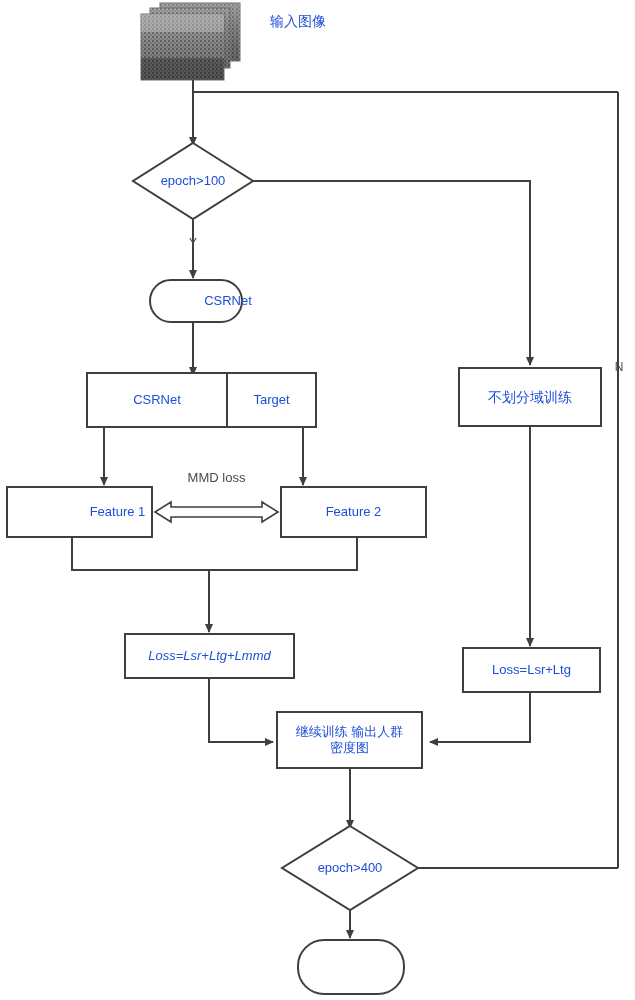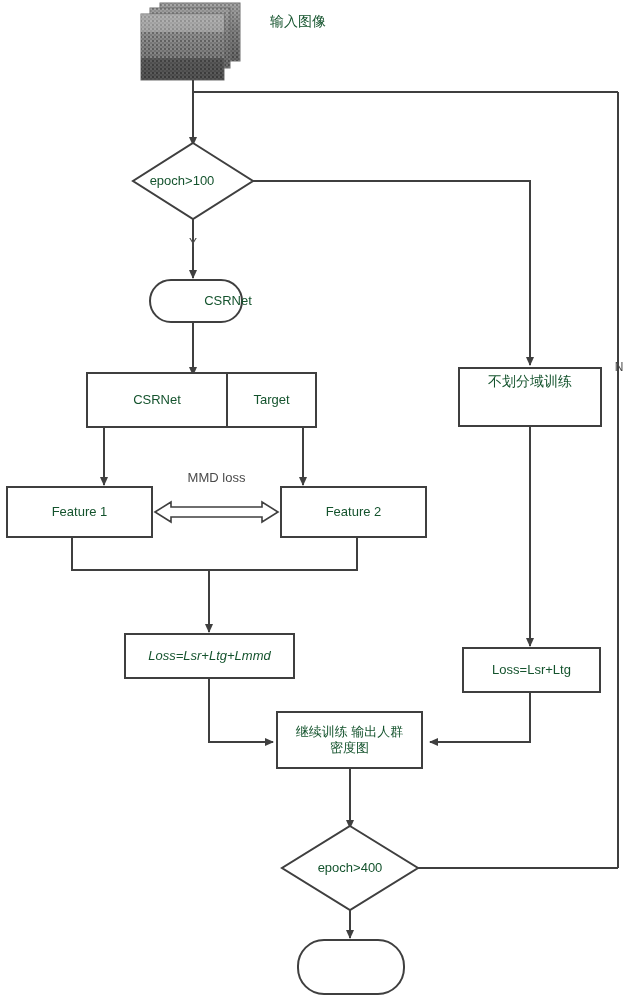--- a/index.html
+++ b/index.html
@@ -21,21 +21,21 @@
     top: 0;
     width: 635px;
     height: 1000px;
   }
   .node-text {
     position: absolute;
     display: flex;
     align-items: center;
     justify-content: center;
     text-align: center;
-    color: #14532d;
+    color: #1d4ed8;
     font-size: 13px;
     line-height: 16px;
     pointer-events: none;
     white-space: pre-line;
   }
   .edge-label {
     position: absolute;
     color: #4a4a4a;
     font-size: 12px;
     line-height: 14px;
@@ -126,41 +126,41 @@
 
     <line x1="418" y1="868" x2="618" y2="868" stroke="#3f3f3f" stroke-width="2"></line>
 
     <line x1="350" y1="910" x2="350" y2="938" stroke="#3f3f3f" stroke-width="2" marker-end="url(#arrow)"></line>
 
     <rect x="298" y="940" width="106" height="54" rx="26" ry="26" fill="#ffffff" stroke="#3f3f3f" stroke-width="2"></rect>
   </svg>
 
   <div class="node-text" style="left:270px; top:8px; width:130px; height:26px; justify-content:flex-start; font-size:14px;">输入图像</div>
 
-  <div class="node-text" style="left:132px; top:168px; width:100px; height:26px;">epoch&gt;100</div>
+  <div class="node-text" style="left:143px; top:168px; width:100px; height:26px;">epoch&gt;100</div>
 
   <div class="edge-label" style="left:183px; top:236px; width:20px;">Y</div>
 
   <div class="edge-label" style="left:610px; top:360px; width:18px;">N</div>
 
   <div class="node-text" style="left:150px; top:280px; width:92px; height:42px;padding-left:32px;">CSRNet</div>
 
   <div class="node-text" style="left:87px; top:373px; width:140px; height:54px;">CSRNet</div>
 
   <div class="node-text" style="left:227px; top:373px; width:89px; height:54px;text-align:center;">Target</div>
 
-  <div class="node-text" style="left:7px; top:487px; width:145px; height:50px;">Feature 1</div>
+  <div class="node-text" style="left:7px; top:487px; width:145px; height:50px;padding-left:38px;">Feature 1</div>
 
   <div class="node-text" style="left:281px; top:487px; width:145px; height:50px;">Feature 2</div>
 
   <div class="edge-label" style="left:163px; top:471px; width:107px; font-size:13px;">MMD loss</div>
 
   <div class="node-text" style="left:125px; top:634px; width:169px; height:44px;font-style:italic;">Loss=Lsr+Ltg+Lmmd</div>
 
-  <div class="node-text" style="left:459px; top:352px; width:142px; height:58px; font-size:14px;">不划分域训练</div>
+  <div class="node-text" style="left:459px; top:368px; width:142px; height:58px; font-size:14px;">不划分域训练</div>
 
   <div class="node-text" style="left:463px; top:648px; width:137px; height:44px;">Loss=Lsr+Ltg</div>
 
   <div class="node-text" style="left:281px; top:712px; width:137px; height:56px; font-size:13px;">继续训练 输出人群
 密度图</div>
 
   <div class="node-text" style="left:300px; top:855px; width:100px; height:26px;">epoch&gt;400</div>
 
 
 </div>

